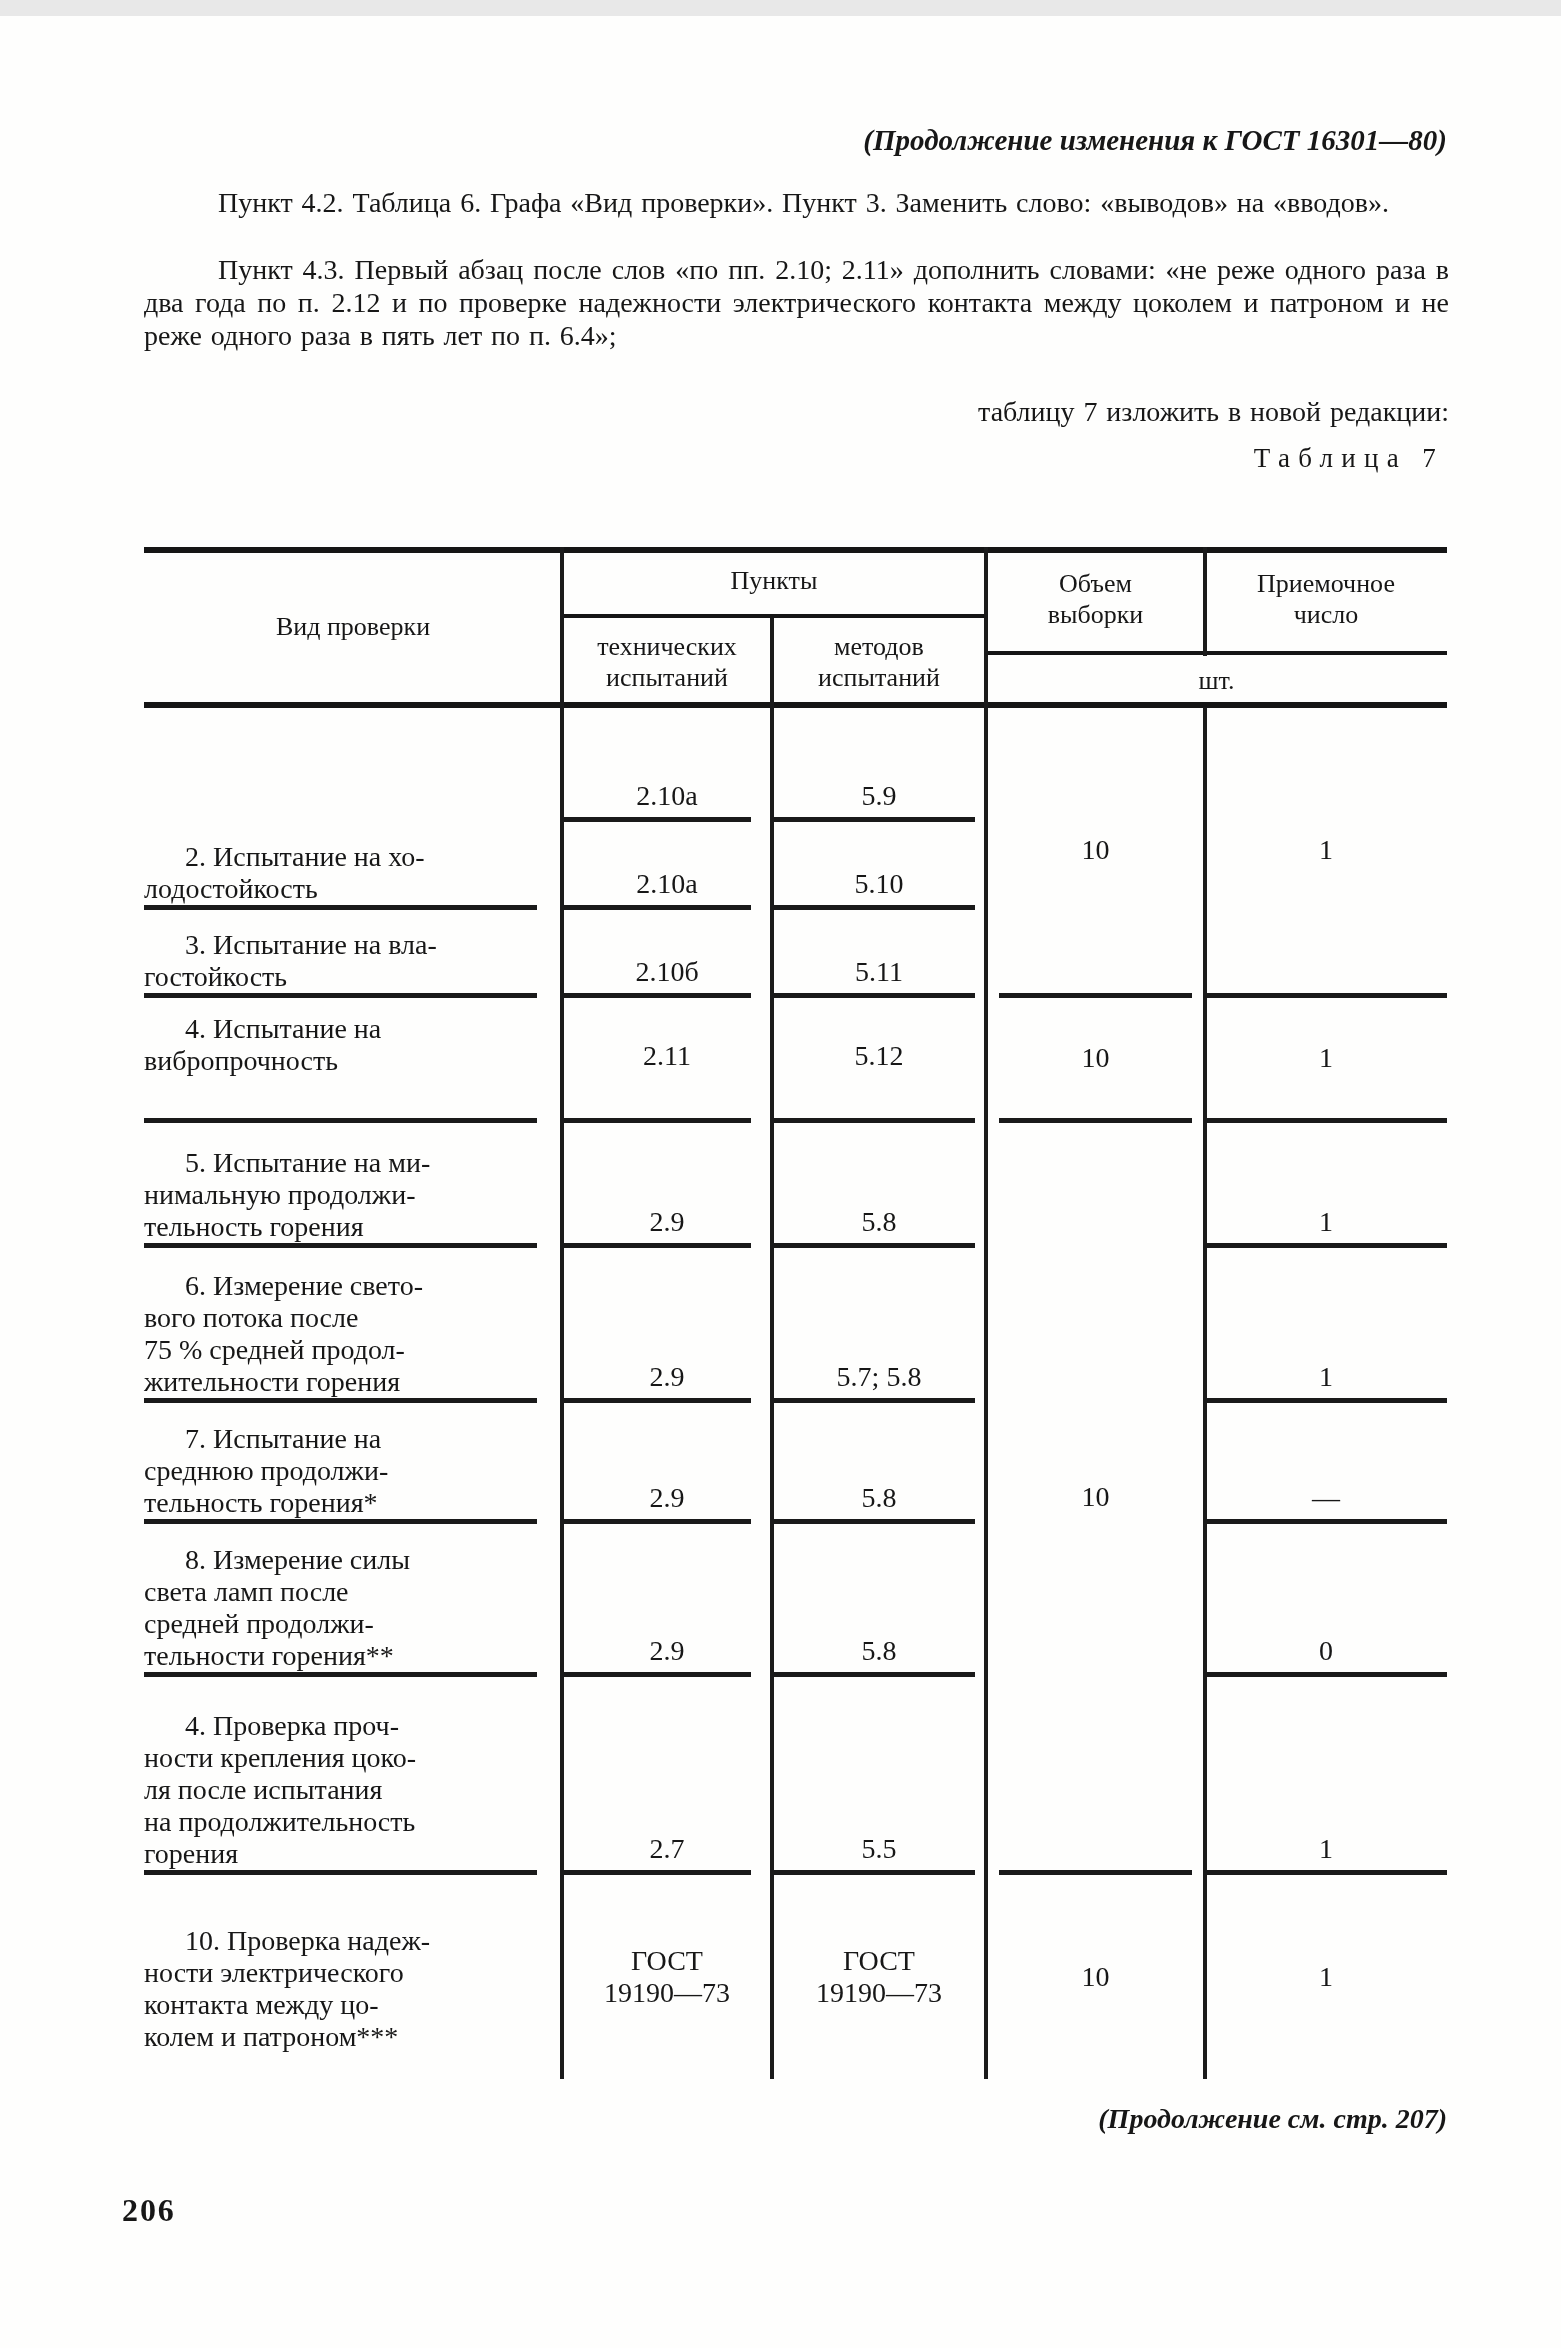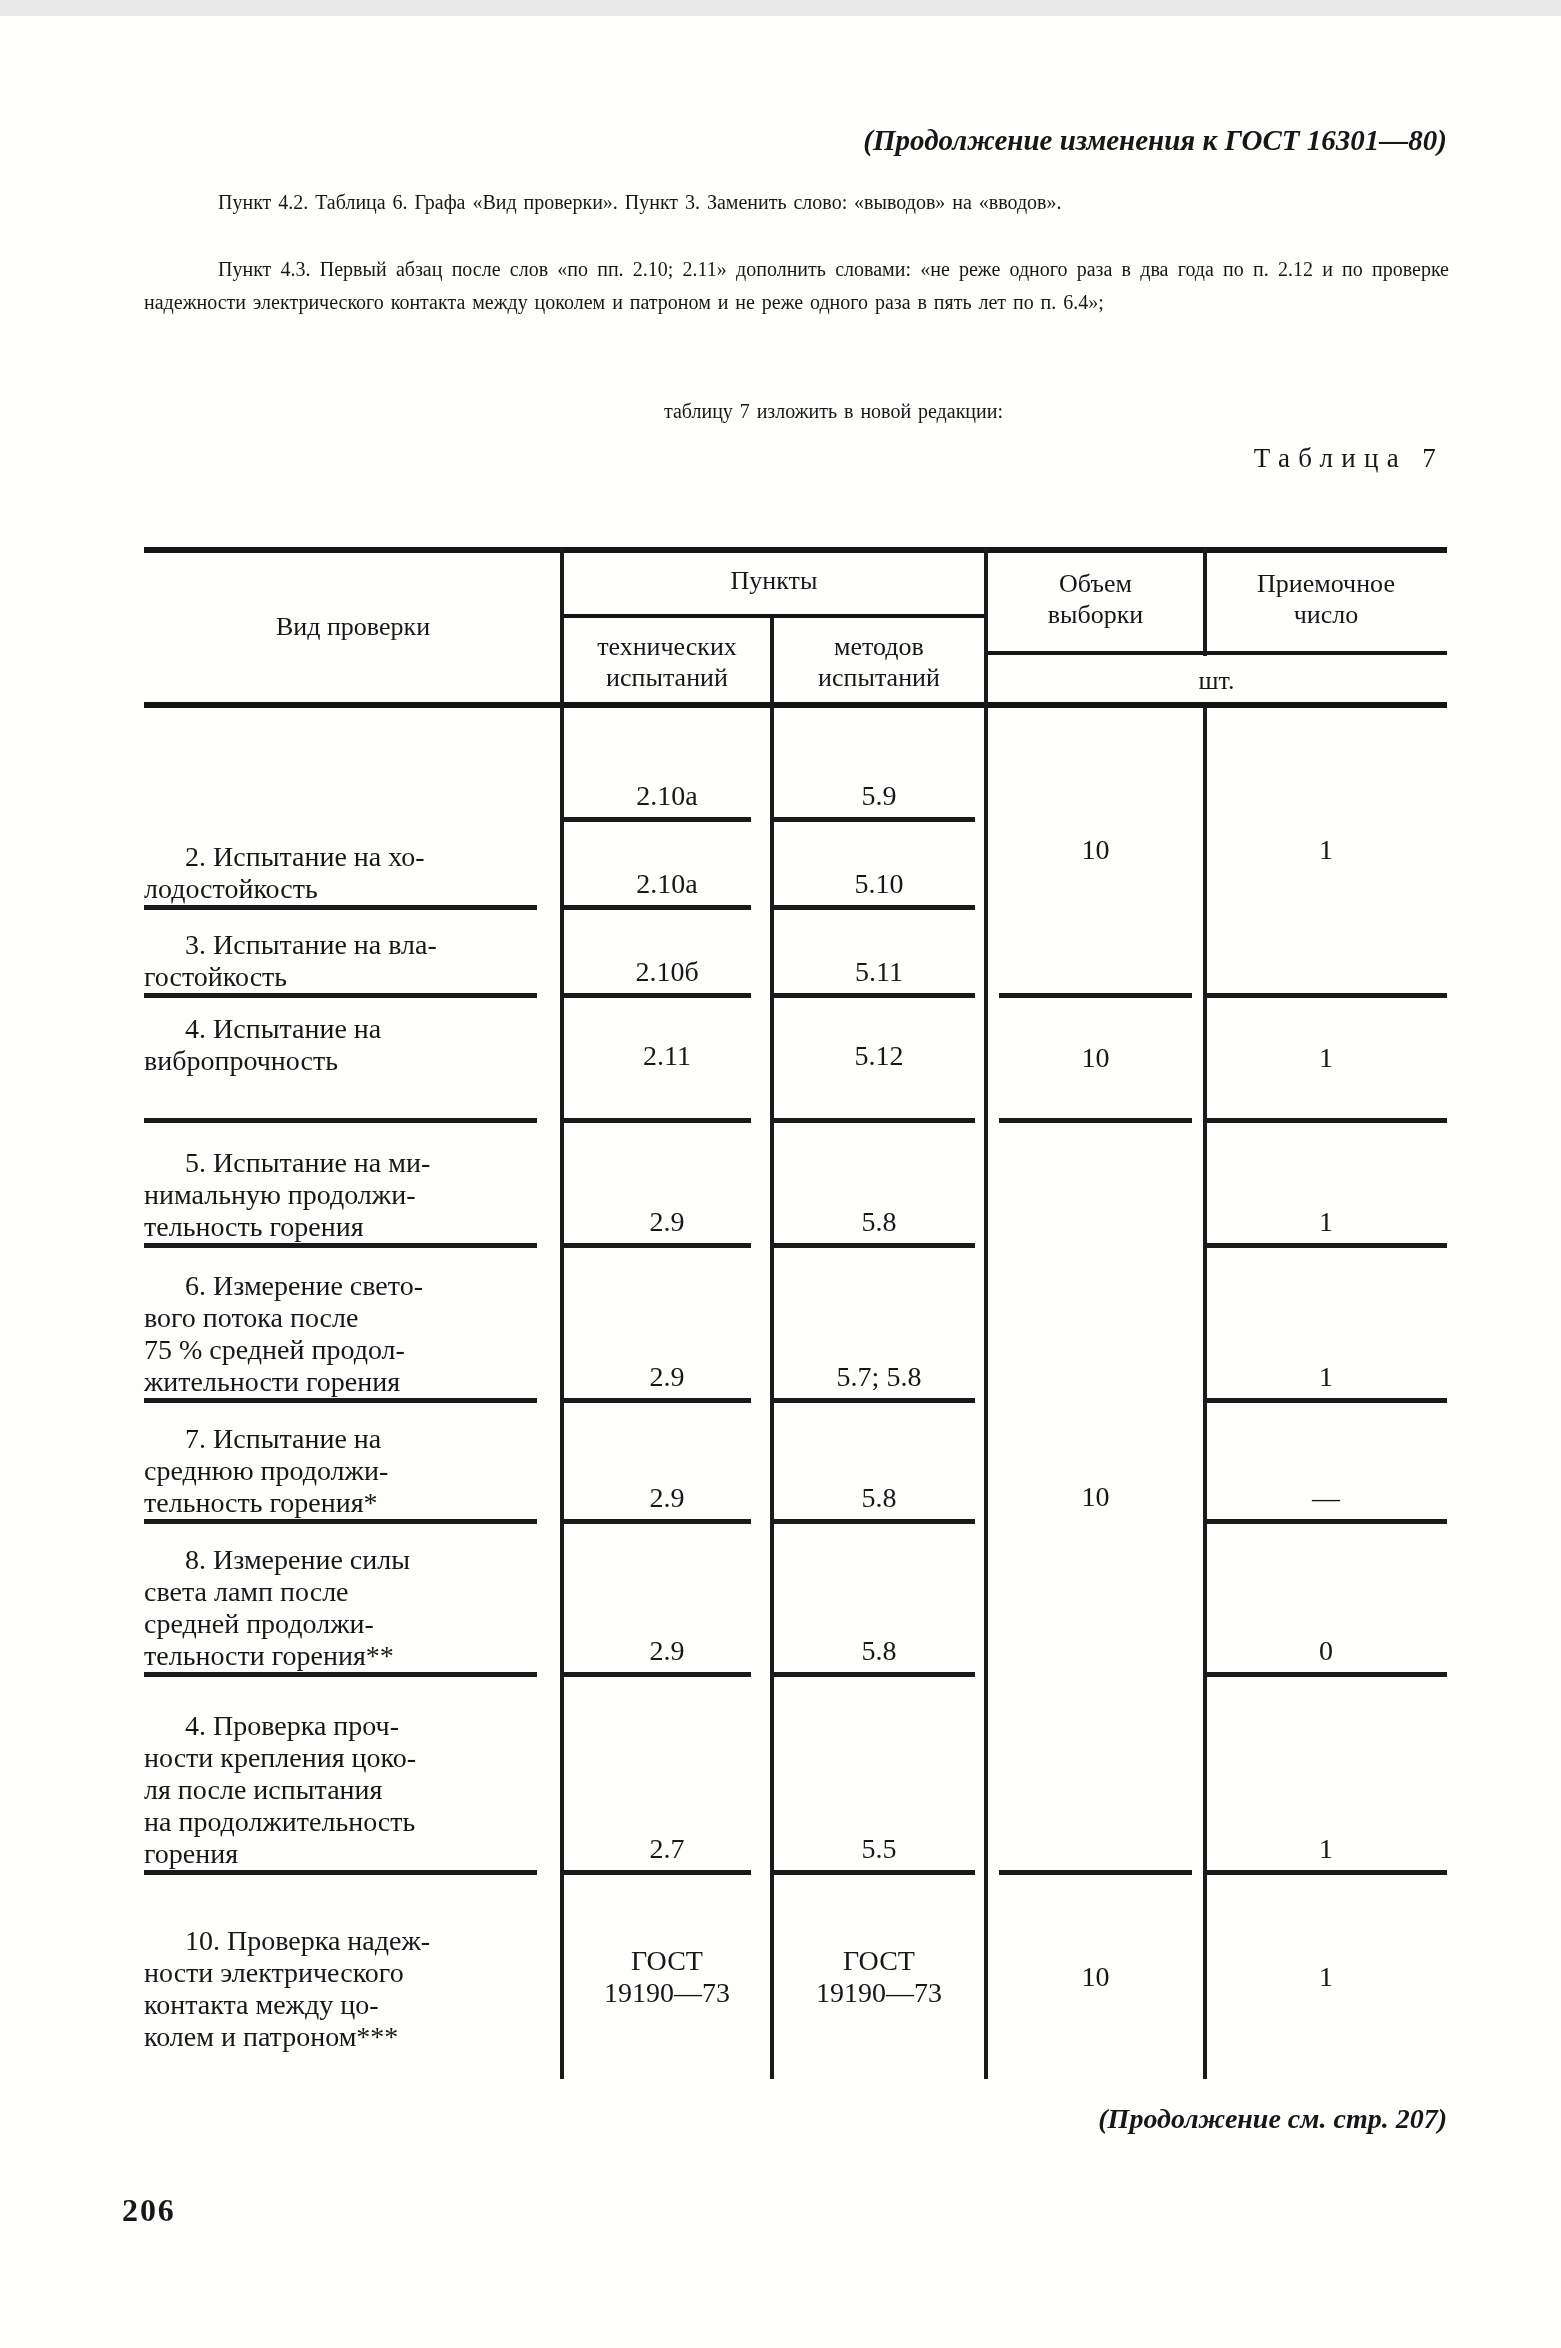--- a/index.html
+++ b/index.html
@@ -15,28 +15,28 @@
   
   .abs{position:absolute;}
   .cont-note{
     left:144px;top:108px;width:1303px;
     text-align:right;
     font-style:italic;font-weight:bold;
     font-size:29px;line-height:33px;
   }
   .para{
     left:144px;width:1305px;
-    font-size:20px;line-height:33px;
+    font-size:28px;line-height:33px;
     text-align:justify;
     text-indent:74px;
     word-spacing:1.9px;
   }
   .p1{top:170px;}
   .p2{top:237px;}
-  .p3{top:379px;text-align:center;}
+  .p3{top:379px;text-align:right;}
   .tcaption{
     left:144px;top:427px;width:1300px;
     text-align:right;
     font-size:27px;
     letter-spacing:8.3px;
   }
   
   .tbl{
     position:absolute;left:144px;top:531px;
     width:1303px;height:1532px;

